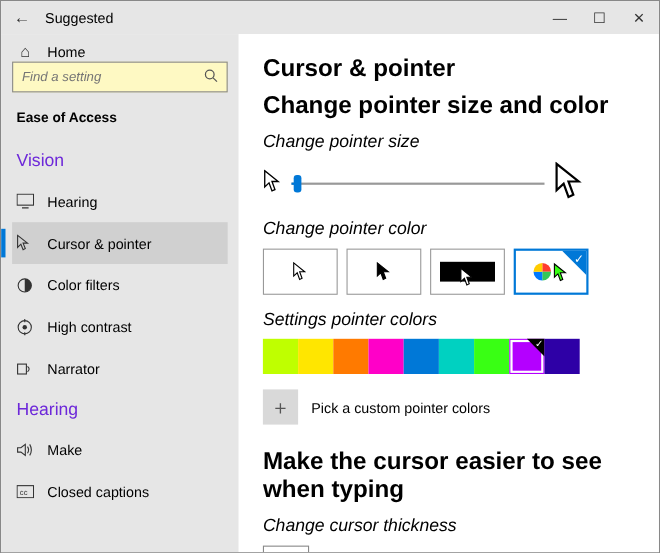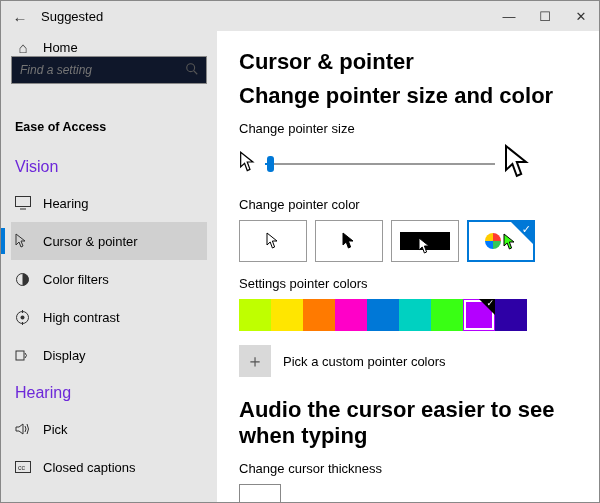--- a/index.html
+++ b/index.html
@@ -39,31 +39,30 @@
   }
   .home-row {
     display:flex; align-items:center; gap:12px;
     padding: 6px 4px 10px 4px; font-size:13px;
   }
   .home-row .icon { width:16px; font-size:15px; }
   .search-wrap {
     position:relative; margin-bottom: 14px;
   }
   .search-box {
-    width:100%; height:28px; border:1px solid #888; background:#0f172a;
+    width:100%; height:28px; border:1px solid #888; background:#fef9c3;
     padding: 0 28px 0 8px; font-size:12px; color:#666;
     font-style: italic;
   }
   .search-icon {
     position:absolute; right:8px; top:6px; font-size:13px; color:#555;
   }
   .category-label {
     font-weight:600; font-size:12.5px;
     padding: 2px 4px 14px 4px;
-    margin-top: 20px;
   }
   .group-label {
     color:#6d28d9; font-size:16px;
     padding: 10px 4px 8px 4px;
   }
   .nav-item {
     display:flex; align-items:center; gap:12px;
     height:38px; padding:0 4px;
     font-size:13px;
     cursor:default;
@@ -75,21 +74,21 @@
     background:#0078d7;
   }
   .nav-item .icon { width:16px; font-size:15px; text-align:center; color:#333; }
   .content {
     flex:1; background:#fff; padding: 18px 22px 10px 22px;
     overflow:hidden;
   }
   .h1 { font-size:22px; font-weight:600; margin-bottom:8px; }
   .sub { color:#666; font-size:12.5px; margin-bottom:22px; }
   .h2 { font-size:22px; font-weight:600; margin-bottom:12px; }
-  .label { font-size:13px; margin-bottom:8px; }
+  .label { font-size:16px; margin-bottom:8px;font-style:italic; }
   .slider-row {
     display:flex; align-items:center; gap:8px; margin-bottom:14px;
   }
   .cursor-small svg { width:18px; height:22px; }
   .cursor-big svg { width:30px; height:36px; }
   .slider {
     position:relative; width:230px; height:20px;
   }
   .slider .track {
     position:absolute; left:0; right:0; top:9px; height:2px; background:#999;
@@ -217,34 +216,34 @@
       </span>
       <span>High contrast</span>
     </div>
     <div class="nav-item">
       <span class="icon">
         <svg class="small-svg" width="15" height="15">
             <rect x="1" y="3" width="8" height="9" fill="none" stroke="#333"></rect>
             <path d="M10 5 Q13 7.5 10 10" fill="none" stroke="#333"></path>
           </svg>
       </span>
-      <span>Display</span>
+      <span>Narrator</span>
     </div>
 
     <div class="group-label">Hearing</div>
 
     <div class="nav-item">
       <span class="icon">
         <svg class="small-svg" width="16" height="14">
             <path d="M1 5 L4 5 L8 2 L8 12 L4 9 L1 9 Z" fill="none" stroke="#333"></path>
             <path d="M10 4 Q12 7 10 10" fill="none" stroke="#333"></path>
             <path d="M12 2 Q15 7 12 12" fill="none" stroke="#333"></path>
           </svg>
       </span>
-      <span>Pick</span>
+      <span>Make</span>
     </div>
     <div class="nav-item">
       <span class="icon">
         <svg class="small-svg" width="16" height="12">
             <rect x="0.5" y="0.5" width="15" height="11" fill="none" stroke="#333"></rect>
             <text x="3" y="9" font-size="7" fill="#333">cc</text>
           </svg>
       </span>
       <span>Closed captions</span>
     </div>
@@ -320,21 +319,21 @@
         <div class="swatch" style="background: rgb(57, 255, 20);"></div>
         <div class="swatch selected" style="background: rgb(180, 0, 255);"></div>
         <div class="swatch" style="background: rgb(46, 0, 166);"></div>
       </div>
 
     <div class="custom-row">
       <div class="plus-box">＋</div>
       <span>Pick a custom pointer colors</span>
     </div>
 
-    <div class="h2">Audio the cursor easier to see when typing</div>
+    <div class="h2">Make the cursor easier to see when typing</div>
     <div class="label">Change cursor thickness</div>
     <div class="thickness-row">
       <div class="abc-box">
         
         
       </div>
       <div class="slider" style="width:200px">
         
         
         

